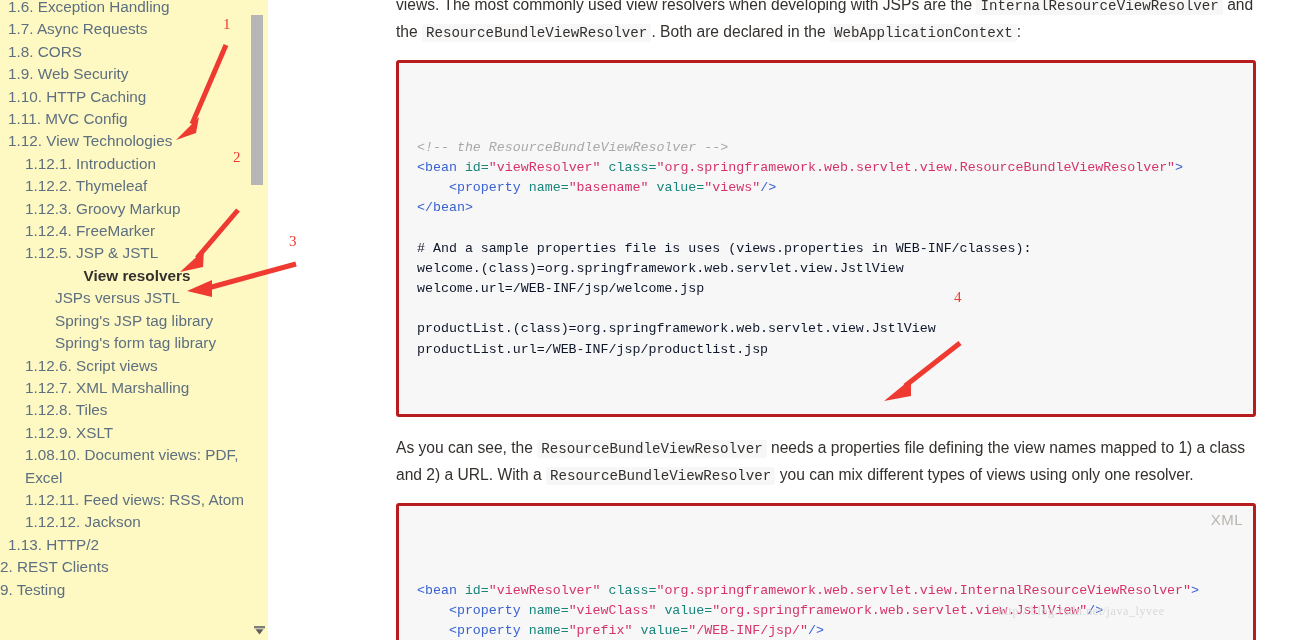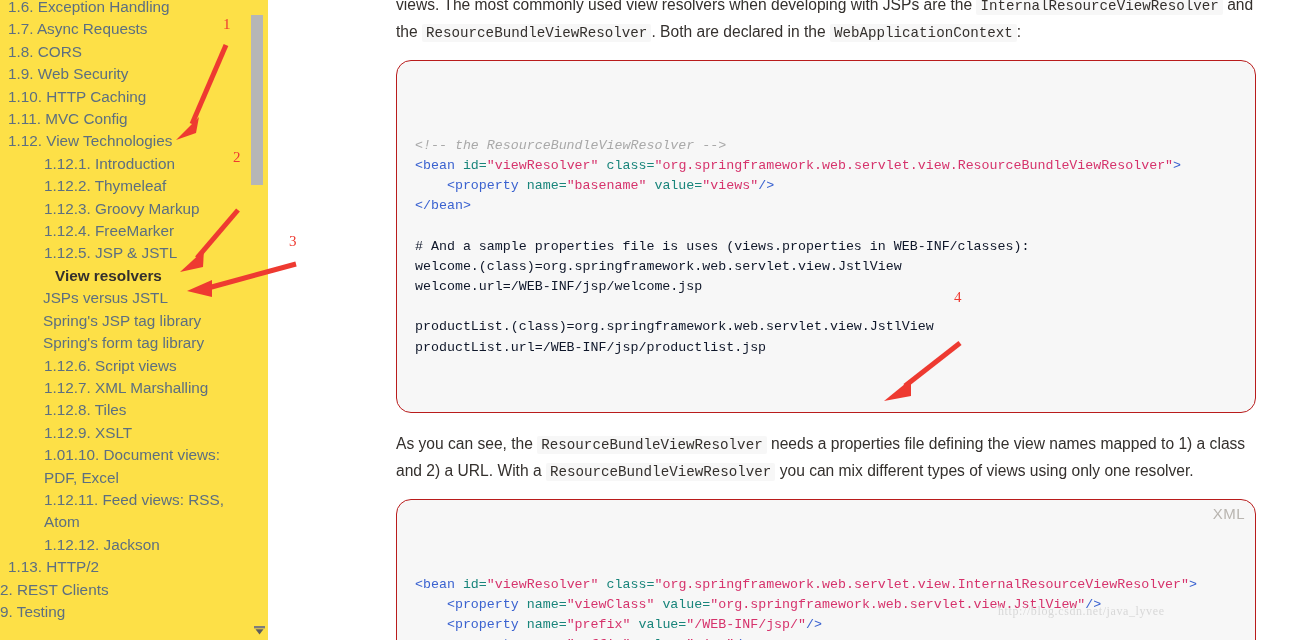--- a/index.html
+++ b/index.html
@@ -14,21 +14,21 @@
     font-family: "Liberation Sans", sans-serif;
     position: relative;
   }
 
   
   #sidebar {
     position: absolute;
     left: 0; top: 0;
     width: 268px;
     height: 640px;
-    background: #fde047;
+    background: #fef9c3;
     overflow: hidden;
     box-sizing: border-box;
   }
   #toc {
     position: absolute;
     left: 0;
     top: -4px;
     width: 250px;
     padding: 0;
     margin: 0;
@@ -36,27 +36,28 @@
   }
   .toc-item {
     color: #5d6f80;
     font-size: 15.3px;
     line-height: 22.4px;
     padding: 0 4px 0 0;
     white-space: normal;
     cursor: pointer;
   }
   .lvl1 { padding-left: 8px; }
-  .lvl2 { padding-left: 44px; }
+  .lvl2 { padding-left: 25px; }
   .lvl3 { padding-left: 28px; }
-  .lvl4 { padding-left: 43px; }
+  .lvl4 { padding-left: 55px; }
   .toc-item.current {
     color: #34302d;
     font-weight: bold;
-    padding-left: 55px;
+    padding-left: 28px;
+    text-align: center;
   }
 
   
   #sb-track {
     position: absolute;
     right: 2px;
     top: 0;
     width: 14px;
     height: 640px;
     background: transparent;
@@ -109,22 +110,22 @@
     font-size: 14.2px;
     background: #f7f7f7;
     color: #34302d;
     padding: 1px 4px;
     border-radius: 2px;
     white-space: nowrap;
   }
   .codeblock {
     position: relative;
     background: #f7f7f7;
-    border: 1px solid #b91c1c;
-    border-radius: 15px;
+    border: 3px solid #b91c1c;
+    border-radius: 3px;
     padding: 14px 18px 14px 18px;
     margin: 6px 0 18px 0;
     font-family: "Liberation Mono", monospace;
     font-size: 13.3px;
     line-height: 20.2px;
     color: #34302d;
     white-space: pre;
     overflow: hidden;
     box-sizing: border-box;
   }
@@ -181,21 +182,21 @@
       <li class="toc-item lvl2">1.12.4. FreeMarker</li>
       <li class="toc-item lvl2">1.12.5. JSP &amp; JSTL</li>
       <li class="toc-item lvl3 current">View resolvers</li>
       <li class="toc-item lvl4">JSPs versus JSTL</li>
       <li class="toc-item lvl4">Spring's JSP tag library</li>
       <li class="toc-item lvl4">Spring's form tag library</li>
       <li class="toc-item lvl2">1.12.6. Script views</li>
       <li class="toc-item lvl2">1.12.7. XML Marshalling</li>
       <li class="toc-item lvl2">1.12.8. Tiles</li>
       <li class="toc-item lvl2">1.12.9. XSLT</li>
-      <li class="toc-item lvl2">1.01.10. Document views: PDF, Excel</li>
+      <li class="toc-item lvl2">1.08.10. Document views: PDF, Excel</li>
       <li class="toc-item lvl2">1.12.11. Feed views: RSS, Atom</li>
       <li class="toc-item lvl2">1.12.12. Jackson</li>
       <li class="toc-item lvl1">1.13. HTTP/2</li>
       <li class="toc-item lvl0">2. REST Clients</li>
       <li class="toc-item lvl0">9. Testing</li>
     </ul>
 
   <div id="sb-track">
     <div id="sb-thumb"></div>
   </div>

